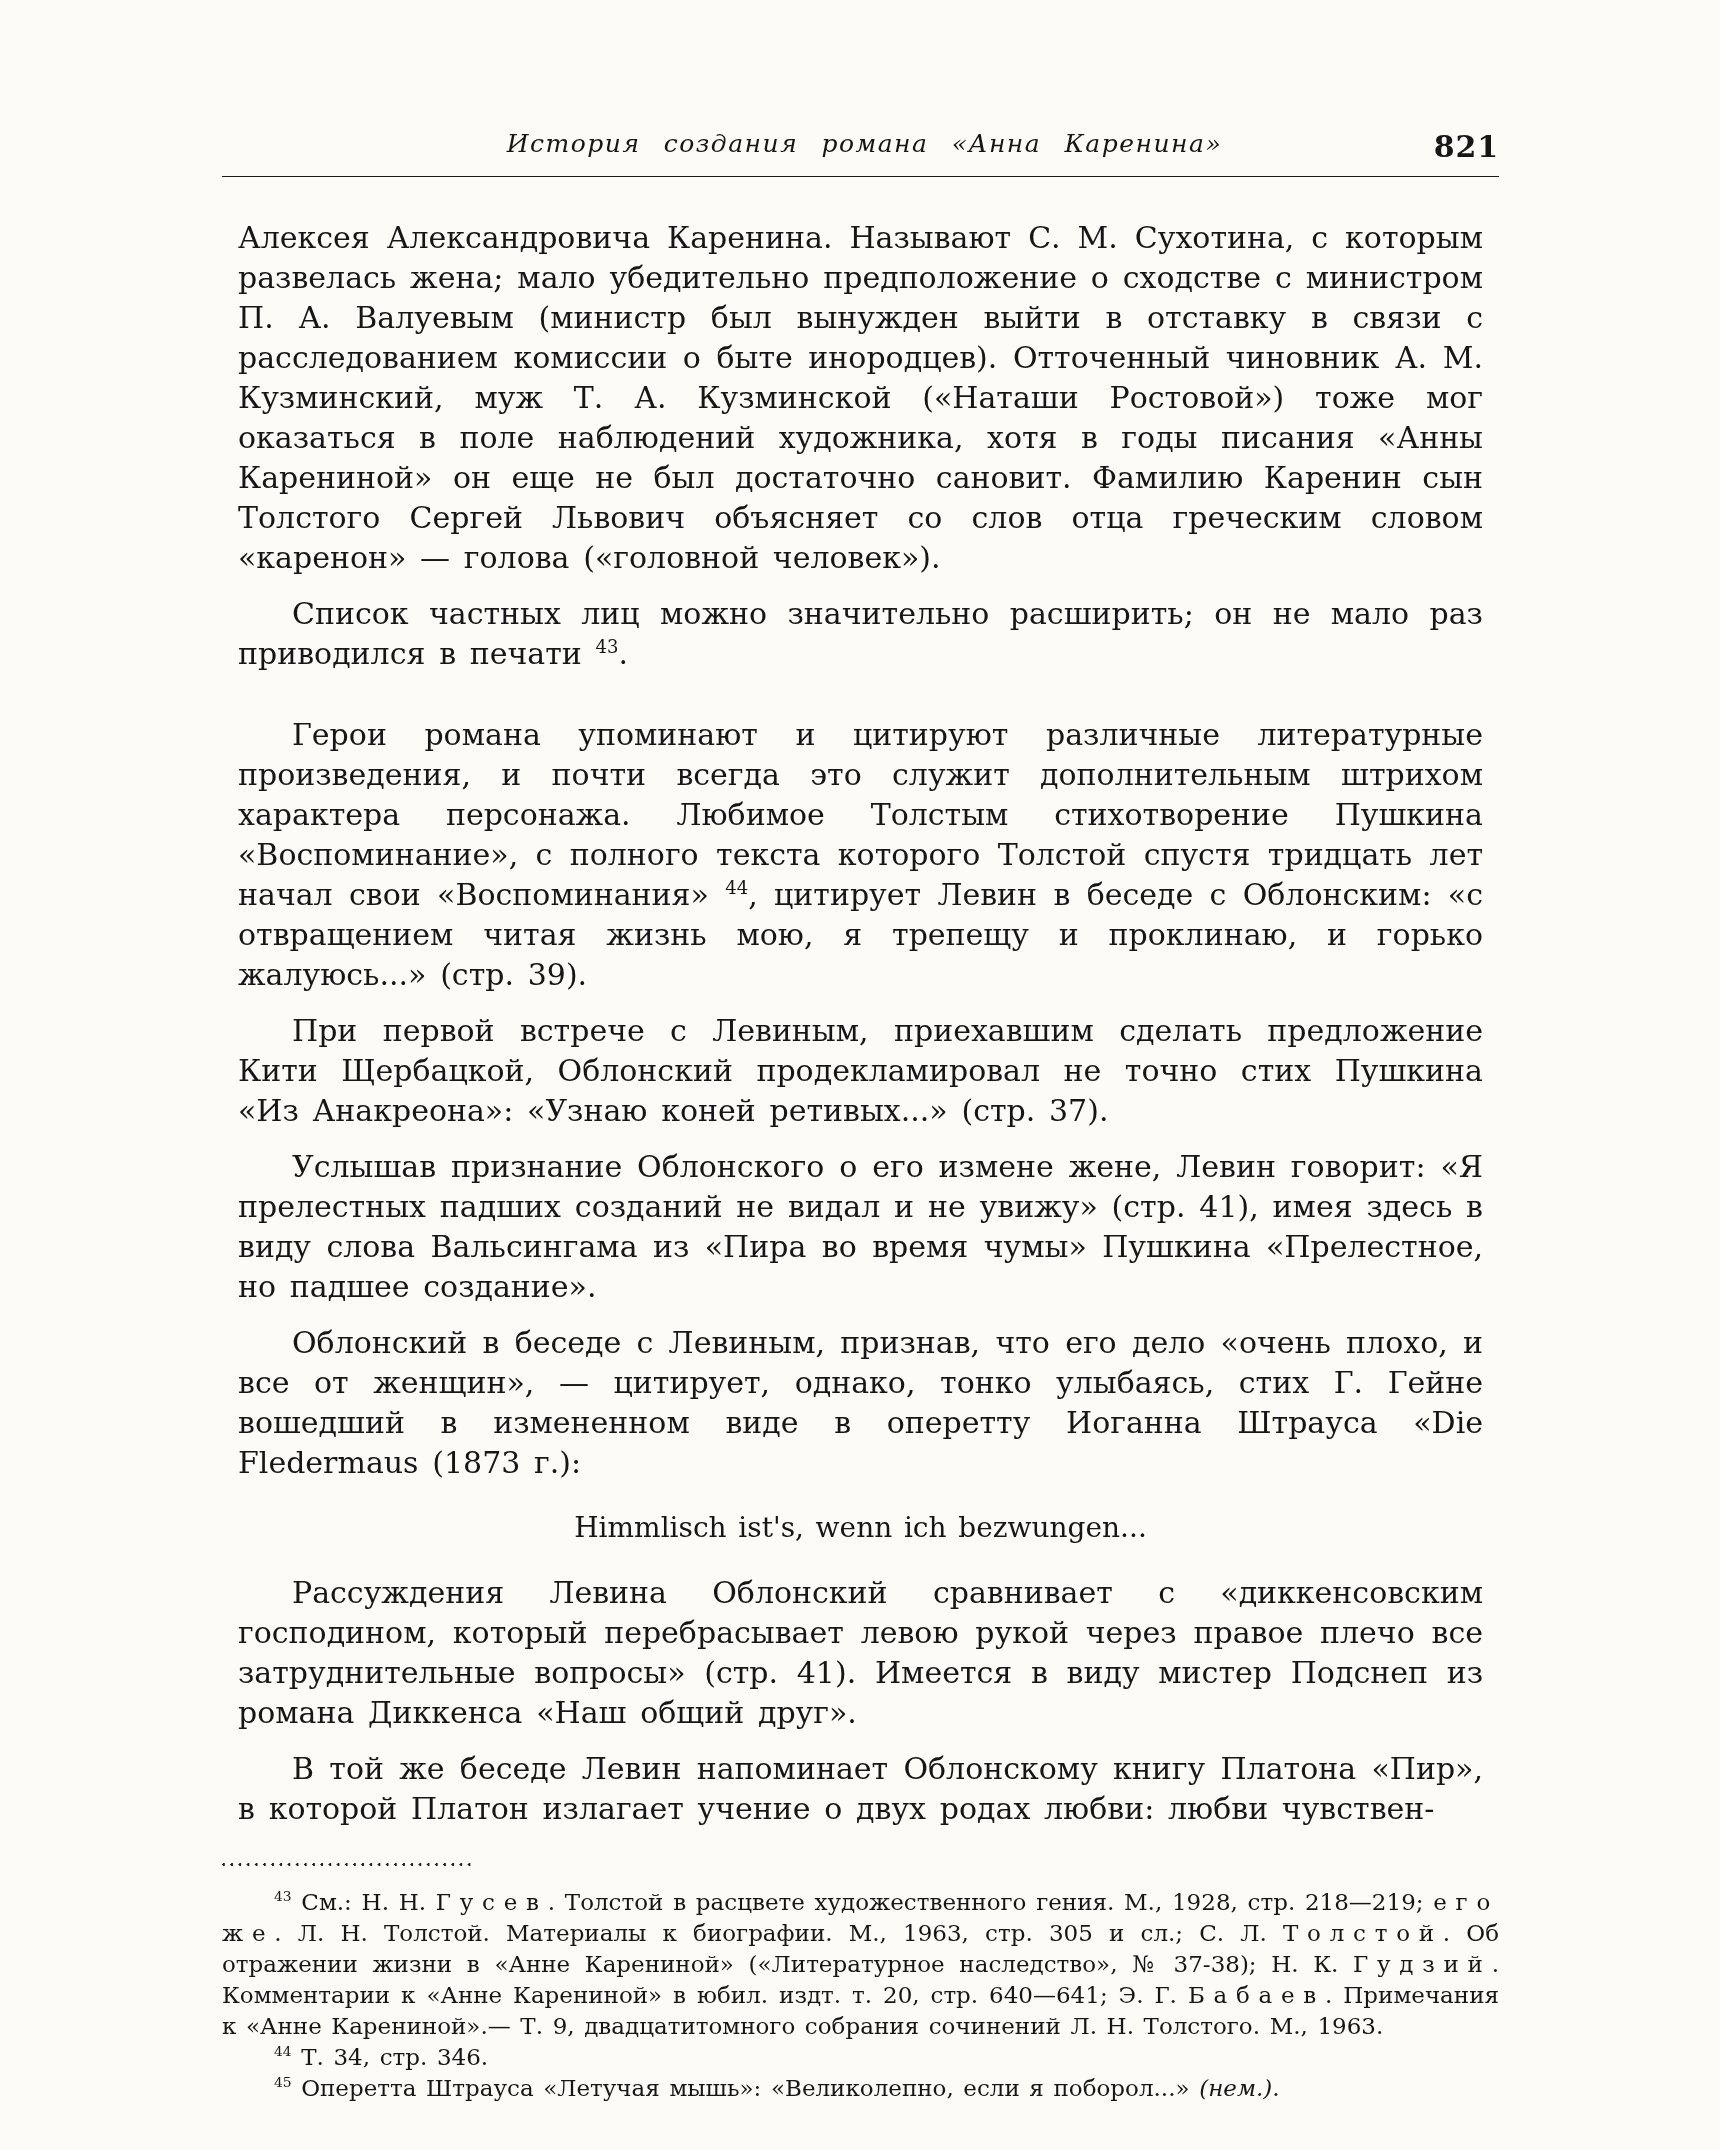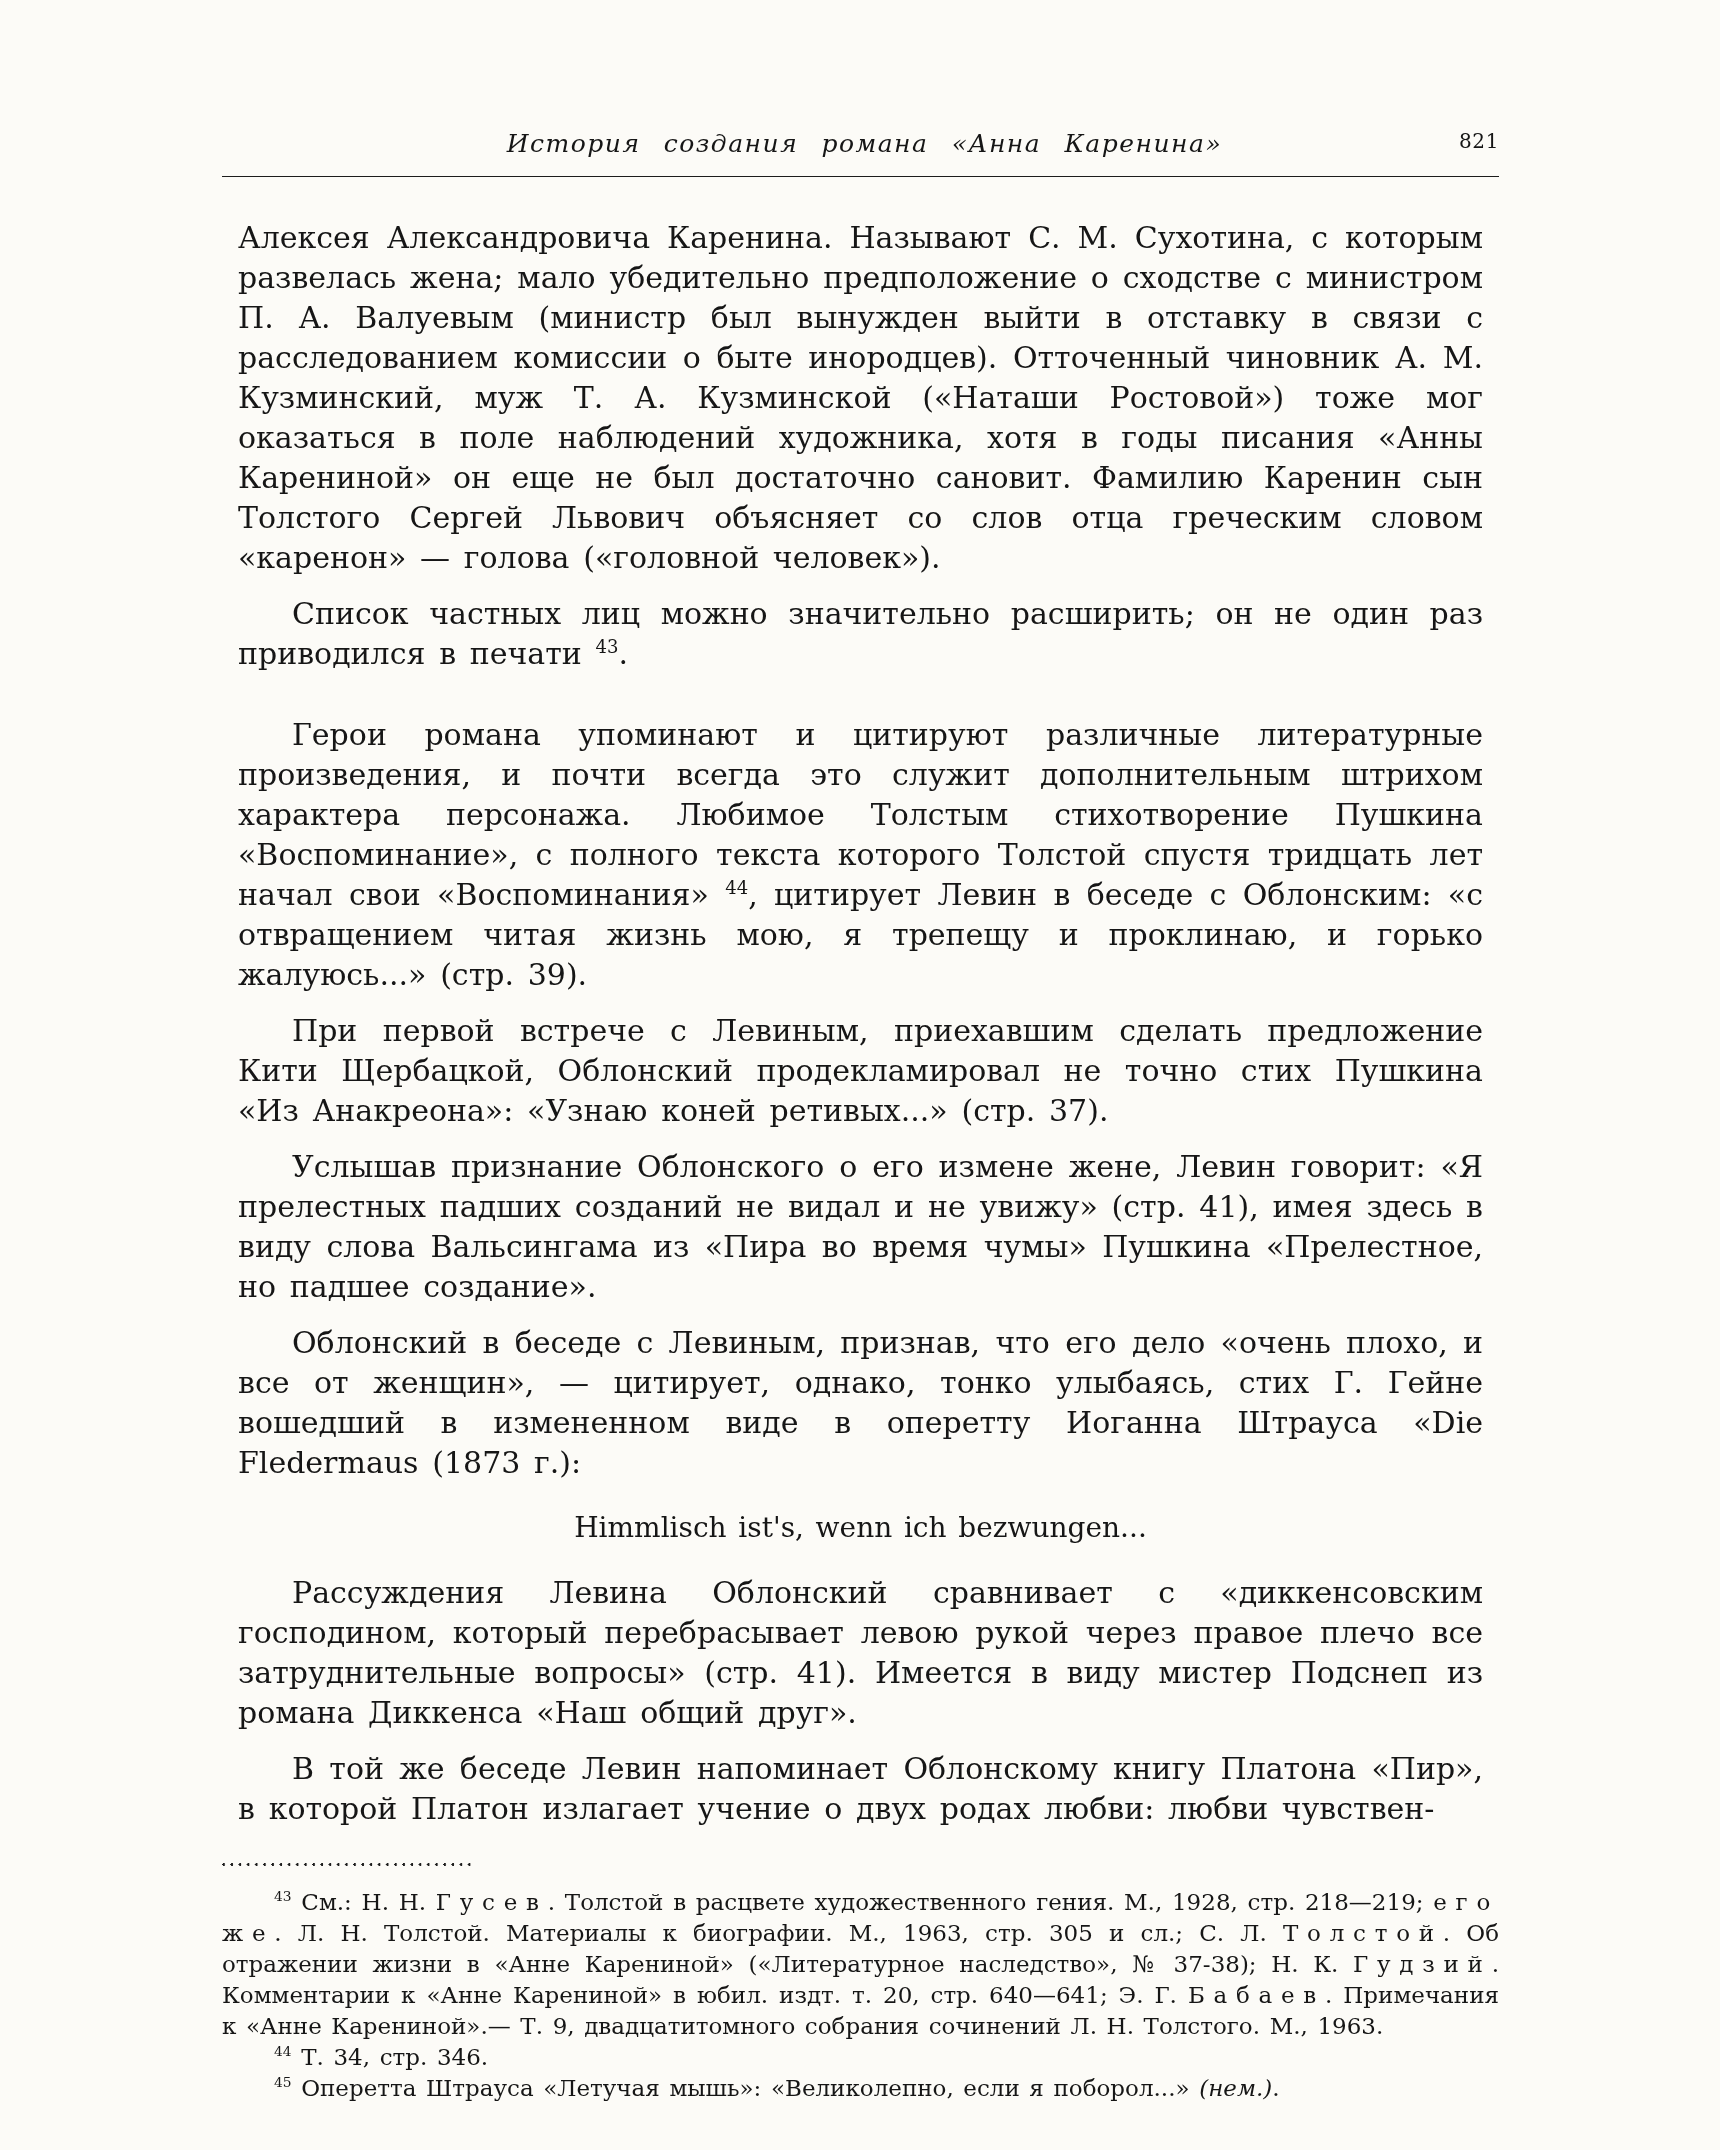--- a/index.html
+++ b/index.html
@@ -30,22 +30,23 @@
     font-style: italic;
     font-size: 25px;
     letter-spacing: 0.06em;
     word-spacing: 0.55em;
     white-space: nowrap;
   }
   .page-number {
     position: absolute;
     right: 0;
     top: 0;
-    font-size: 20px;
+    font-size: 30px;
     letter-spacing: 0.03em;
+    font-weight: bold;
   }
   .header-rule {
     border: none;
     border-top: 1.7px solid #1c1c1c;
     margin: 13px 0 0 0;
   }
   
   .text-block {
     margin-top: 41px;
     font-size: 30px;
@@ -101,21 +102,21 @@
 <div class="scan-page">
 
   <div class="running-header">
     <div class="running-title">История создания романа «Анна Каренина»</div>
     <div class="page-number">821</div>
   </div>
   <hr class="header-rule">
 
   <div class="text-block">
     <p class="para no-indent"><span>Алексея Александровича Каренина. Называют С. М. Сухотина, с которым развелась жена; мало убедительно предположение о сходстве с министром П. А. Валуевым (министр был вынужден выйти в отставку в связи с расследованием комиссии о быте инородцев). Отточенный чиновник А. М. Кузминский, муж Т. А. Кузминской («Наташи Ростовой») тоже мог оказаться в поле наблюдений художника, хотя в годы писания «Анны Карениной» он еще не был достаточно сановит. Фамилию Каренин сын Толстого Сергей Львович объясняет со слов отца греческим словом «каренон» — голова («головной человек»).</span></p>
-    <p class="para"><span>Список частных лиц можно значительно расширить; он не один раз приводился в печати </span><sup>43</sup><span>.</span></p>
+    <p class="para"><span>Список частных лиц можно значительно расширить; он не мало раз приводился в печати </span><sup>43</sup><span>.</span></p>
     <p class="para gap-top"><span>Герои романа упоминают и цитируют различные литературные произведения, и почти всегда это служит дополнительным штрихом характера персонажа. Любимое Толстым стихотворение Пушкина «Воспоминание», с полного текста которого Толстой спустя тридцать лет начал свои «Воспоминания» </span><sup>44</sup><span>, цитирует Левин в беседе с Облонским: «с отвращением читая жизнь мою, я трепещу и проклинаю, и горько жалуюсь...» (стр. 39).</span></p>
     <p class="para"><span>При первой встрече с Левиным, приехавшим сделать предложение Кити Щербацкой, Облонский продекламировал не точно стих Пушкина «Из Анакреона»: «Узнаю коней ретивых...» (стр. 37).</span></p>
     <p class="para"><span>Услышав признание Облонского о его измене жене, Левин говорит: «Я прелестных падших созданий не видал и не увижу» (стр. 41), имея здесь в виду слова Вальсингама из «Пира во время чумы» Пушкина «Прелестное, но падшее создание».</span></p>
     <p class="para"><span>Облонский в беседе с Левиным, признав, что его дело «очень плохо, и все от женщин», — цитирует, однако, тонко улыбаясь, стих Г. Гейне вошедший в измененном виде в оперетту Иоганна Штрауса «Die Fledermaus (1873 г.):</span></p>
 
     <p class="para verse-quote">Himmlisch ist's, wenn ich bezwungen...</p>
 
     <p class="para"><span>Рассуждения Левина Облонский сравнивает с «диккенсовским господином, который перебрасывает левою рукой через правое плечо все затруднительные вопросы» (стр. 41). Имеется в виду мистер Подснеп из романа Диккенса «Наш общий друг».</span></p>
     <p class="para"><span>В той же беседе Левин напоминает Облонскому книгу Платона «Пир», в которой Платон излагает учение о двух родах любви: любви чувствен-</span></p>
   </div>

